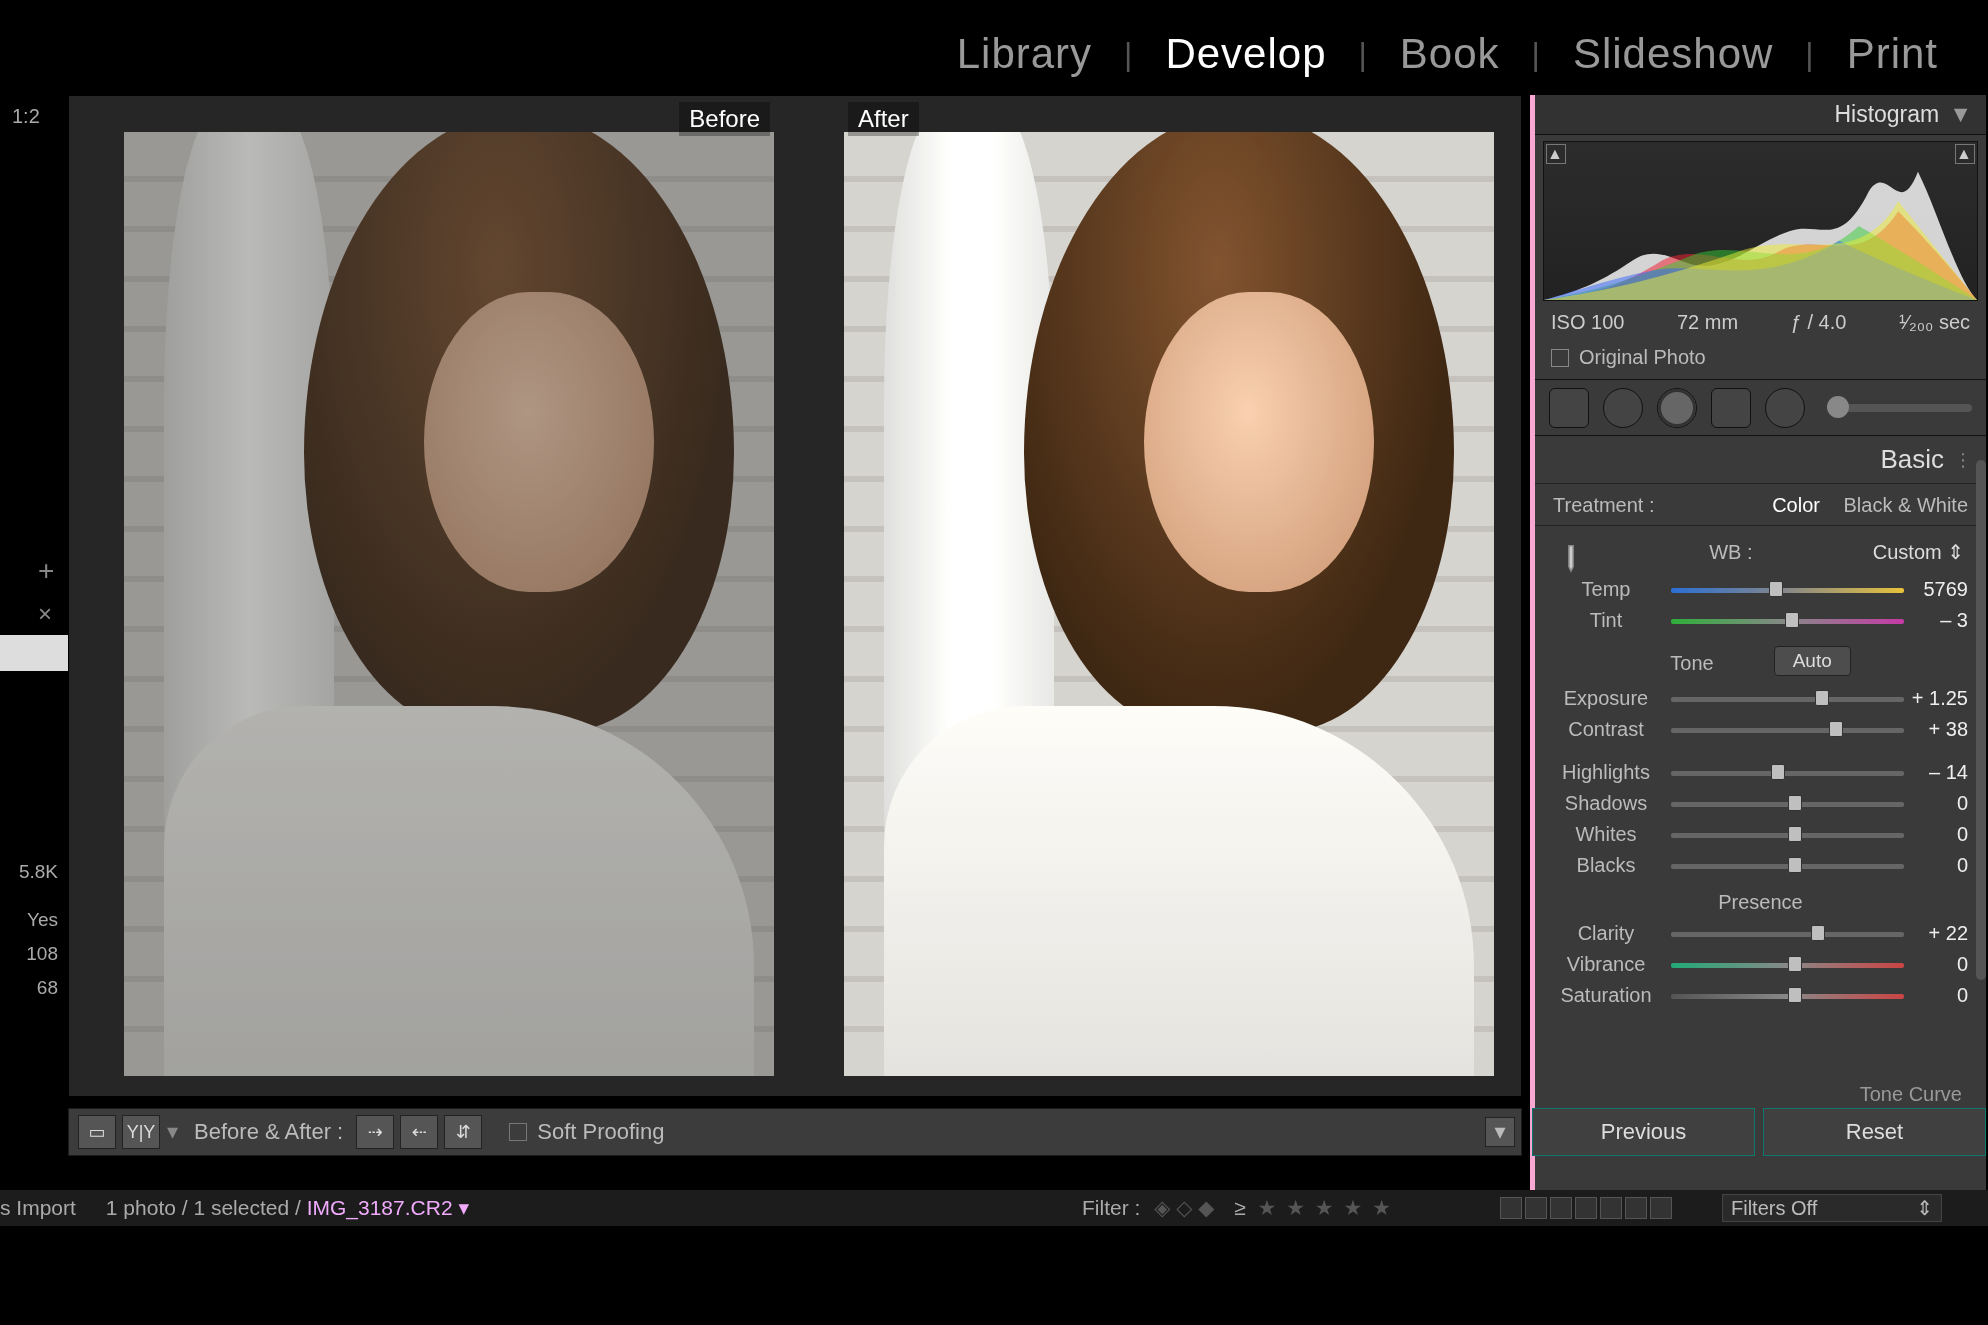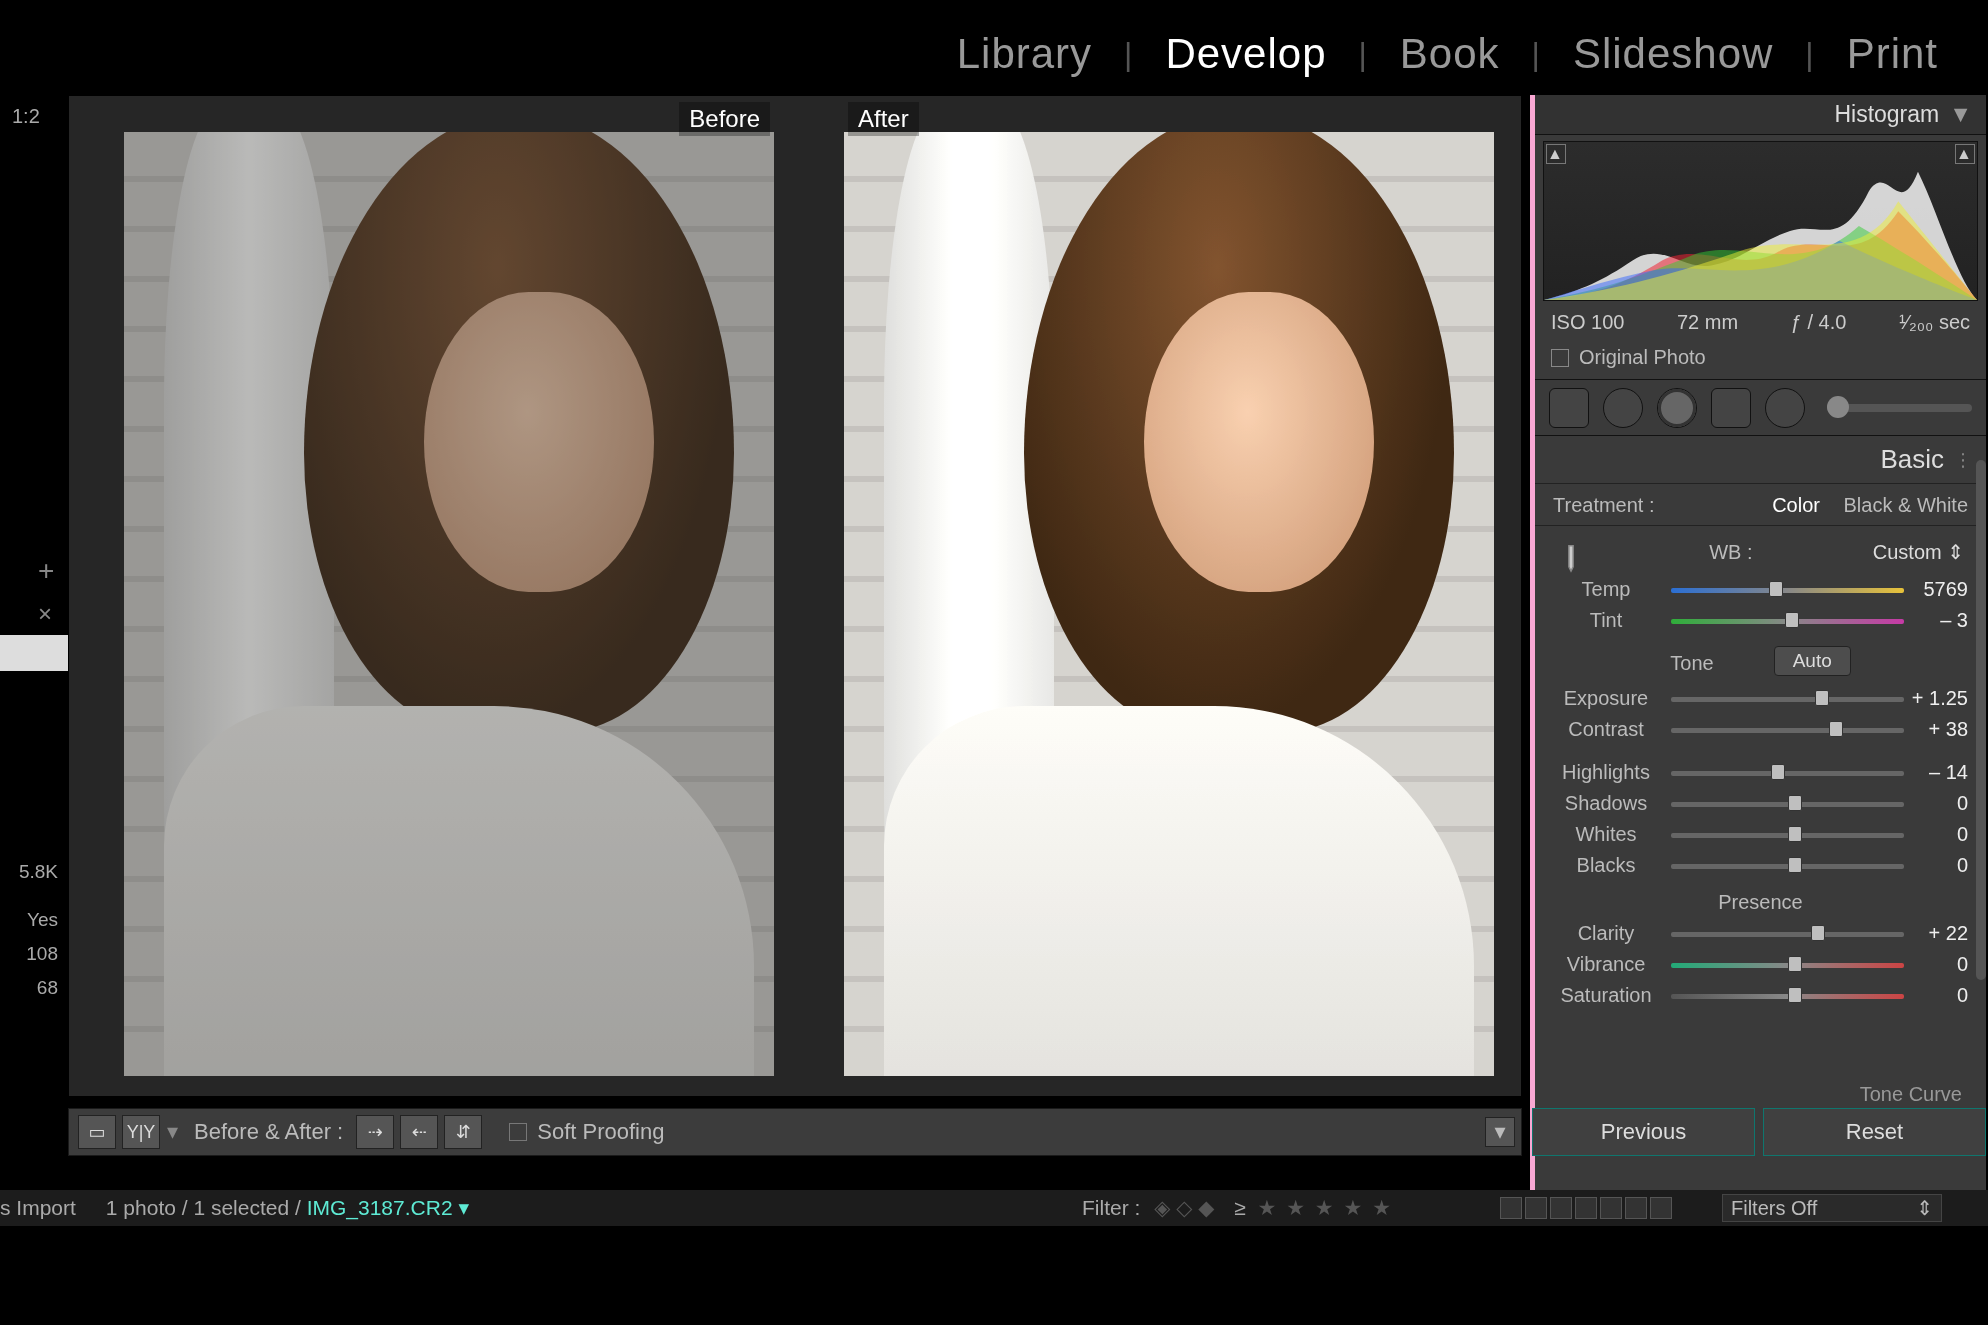--- a/index.html
+++ b/index.html
@@ -41,21 +41,21 @@
 .toolbar{position:absolute;left:68px;top:1108px;width:1454px;height:48px;background:#3c3c3c;border:1px solid #1a1a1a;display:flex;align-items:center;font-size:22px;color:#bbb;}
 .toolbar .btn{height:34px;min-width:38px;margin:0 3px;background:#555;border:1px solid #222;display:inline-flex;align-items:center;justify-content:center;font-size:18px;color:#ddd;cursor:pointer;}
 .toolbar .gap{width:6px;}
 .toolbar .label{margin:0 10px 0 12px;}
 .toolbar .chk{width:18px;height:18px;border:1px solid #777;margin:0 10px 0 24px;}
 .toolbar .grow{flex:1;}
 .toolbar .dd{width:30px;height:30px;border:1px solid #222;background:#555;display:inline-flex;align-items:center;justify-content:center;margin-right:6px;}
 
 
 .status{position:absolute;left:0;top:1190px;width:1988px;height:36px;background:#1c1c1c;color:#aaa;font-size:21px;display:flex;align-items:center;}
-.status .filename{color:#5eead4;}
+.status .filename{color:#f0abfc;}
 .status .flt{position:absolute;left:1082px;}
 .status .stars{color:#555;letter-spacing:2px;margin-left:6px;}
 .status .colorrow{position:absolute;left:1500px;display:flex;gap:3px;}
 .status .colorrow i{width:22px;height:22px;border:1px solid #555;background:#333;}
 .status .filtersoff{position:absolute;left:1722px;width:220px;height:28px;border:1px solid #444;background:#2a2a2a;font-size:20px;color:#bbb;display:flex;align-items:center;padding:0 8px;}
 
 
 .right{position:absolute;left:1530px;top:95px;width:456px;height:1100px;background:#3a3a3a;border-left:5px solid #f9a8d4;color:#ccc;}
 .panelhdr{height:40px;background:#323232;display:flex;align-items:center;justify-content:flex-end;padding:0 14px;font-size:23px;color:#ddd;border-bottom:1px solid #111;}
 .panelhdr .tri{margin-left:10px;color:#999;}

